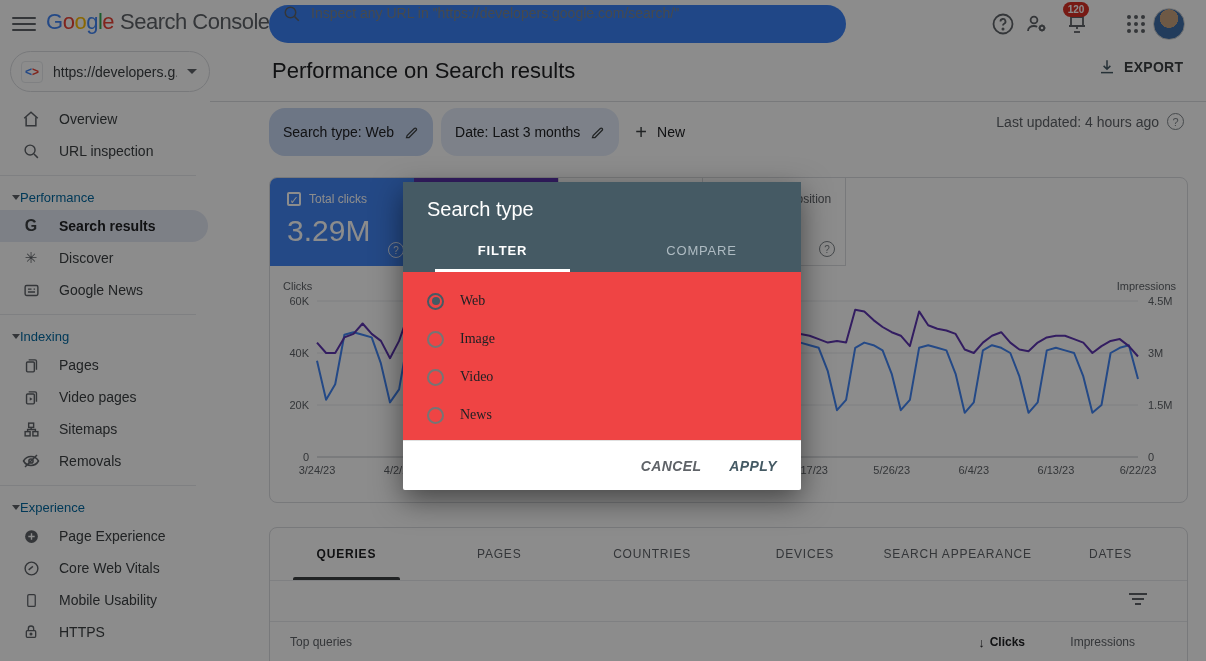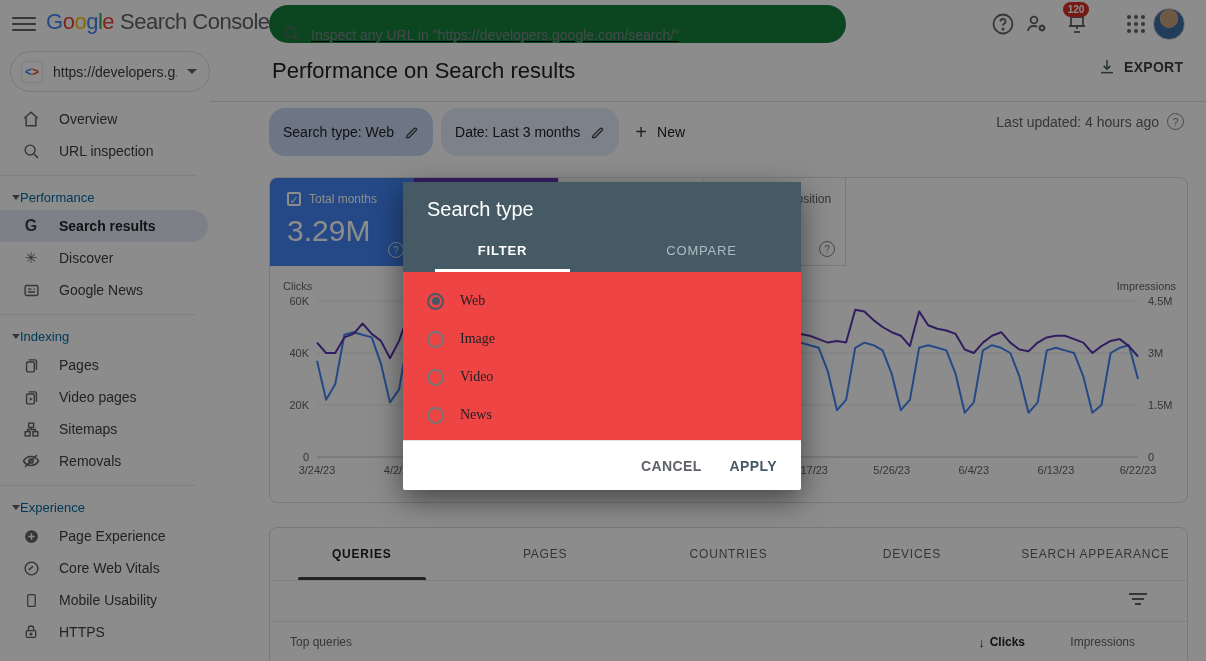--- a/index.html
+++ b/index.html
@@ -7,21 +7,21 @@
   body { font-family:"Liberation Sans", sans-serif; }
   .app { position:relative; width:1206px; height:661px; background:#fff; overflow:hidden; margin:0 auto; }
 
   
   .topbar { position:absolute; top:0; left:0; width:100%; height:48px; background:#fff; }
   .hamburger { position:absolute; left:12px; top:13px; width:24px; height:22px; display:flex; flex-direction:column; justify-content:center; gap:4px; cursor:pointer; }
   .hamburger span { display:block; height:2px; background:#5f6368; border-radius:1px; }
   .logo { position:absolute; left:46px; top:9px; font-size:22px; letter-spacing:-0.5px; white-space:nowrap; }
   .logo .product { color:#5f6368; margin-left:6px; }
   .g-0{color:#4285F4}.g-1{color:#EA4335}.g-2{color:#FBBC05}.g-3{color:#4285F4}.g-4{color:#34A853}.g-5{color:#EA4335}
-  .searchbox { position:absolute; left:269px; top:5px; width:577px; height:38px; background:#15803d; border-radius:19px; display:flex; align-items:flex-end; padding:0 14px; gap:10px;text-decoration:underline; }
+  .searchbox { position:absolute; left:269px; top:5px; width:577px; height:38px; background:#3b82f6; border-radius:19px; display:flex; align-items:flex-start; padding:0 14px; gap:10px; }
   .searchbox input { border:none; outline:none; background:transparent; flex:1; font-size:14px; color:#202124; font-family:"Liberation Sans",sans-serif; }
   .searchbox input::placeholder { color:#80868b; }
   .tb-icon { position:absolute; top:12px; width:24px; height:24px; color:#5f6368; }
   .badge { position:absolute; left:1063px; top:2px; min-width:26px; height:15px; background:#d93025; color:#fff; border-radius:8px; font-size:10px; font-weight:700; display:flex; align-items:center; justify-content:center; padding:0 4px; z-index:2; }
   .avatar { position:absolute; left:1153px; top:8px; width:32px; height:32px; border-radius:50%; background:radial-gradient(circle at 50% 32%, #c9a27e 0 36%, #3e6ea8 37% 100%); border:1px solid #d2d2d2; cursor:pointer; }
 
   
   .property { position:absolute; left:10px; top:51px; width:200px; height:41px; border:1px solid #dadce0; border-radius:21px; display:flex; align-items:center; padding:0 12px 0 10px; gap:10px; cursor:pointer; background:#fff; }
   .prop-ic { width:22px; height:22px; border:1px solid #e8eaed; border-radius:4px; display:flex; align-items:center; justify-content:center; font-weight:700; font-size:12px; }
   .prop-ic .lt{color:#4285F4}.prop-ic .gt{color:#EA4335}
@@ -98,21 +98,21 @@
   .modal-title { position:absolute; left:24px; top:16px; color:#fff; font-size:20px; }
   .modal-tabs { position:absolute; left:0; right:0; bottom:0; height:36px; display:flex;margin-top:11px; }
   .mtab { flex:1; text-align:center; font-size:13px; letter-spacing:0.8px; color:#aebbc2; line-height:30px; position:relative; cursor:pointer; }
   .mtab.active { color:#fff; font-weight:700; }
   .mtab.active::after { content:""; position:absolute; left:16%; right:16%; bottom:0; height:3px; background:#fff; }
   .modal-body { background:#ef4444; padding:10px 0 6px;font-family:Liberation Serif, serif; }
   .opt { height:38px; display:flex; align-items:center; gap:16px; padding-left:24px; font-size:14px; color:#202124; cursor:pointer; }
   .radio { width:17px; height:17px; border:2px solid #757575; border-radius:50%; position:relative; }
   .opt.selected .radio { border-color:#455a64; }
   .opt.selected .radio::after { content:""; position:absolute; left:2.5px; top:2.5px; width:8px; height:8px; border-radius:50%; background:#455a64; }
-  .modal-foot { background:#fff; border-top:1px solid #e0e0e0; height:50px; display:flex; align-items:center; justify-content:flex-end; gap:28px; padding-right:24px; border-radius:0 0 2px 2px; }
+  .modal-foot { background:#fff; border-top:1px solid #e0e0e0; height:50px; display:flex; align-items:center; justify-content:flex-end; gap:28px; padding-right:24px; border-radius:0 0 2px 2px;font-style:italic; }
   .btn-text { font-size:14px; font-weight:700; letter-spacing:0.4px; cursor:pointer; }
   .btn-cancel { color:#5f6368; }
   .btn-apply { color:#455a64; }
 </style>
 </head>
 <body>
 
 <div class="app">
 
   <div class="topbar">
@@ -334,21 +334,21 @@
   <div class="last-updated">
     <span>Last updated: 4 hours ago</span>
     <span class="qmark">?</span>
   </div>
 
   <div class="chart-card">
     <div class="cards-row">
       <div class="m-card c0">
         <div class="m-check">
             <span class="cbox">✓</span>
-            <span>Total months</span>
+            <span>Total clicks</span>
           </div>
         <div class="m-value">3.29M</div>
         <div class="m-help">?</div>
       </div>
       <div class="m-card c1">
         <div class="m-check">
             <span class="cbox">✓</span>
             <span>Total impressions</span>
           </div>
         <div class="m-value"></div>
@@ -400,20 +400,21 @@
       </svg>
   </div>
 
   <div class="table-card">
     <div class="tabs">
       <div class="tab active">QUERIES</div>
       <div class="tab">PAGES</div>
       <div class="tab">COUNTRIES</div>
       <div class="tab">DEVICES</div>
       <div class="tab">SEARCH APPEARANCE</div>
+      <div class="tab">DATES</div>
     </div>
     <div class="filter-row">
       <div class="filter-ic">
           <span class="f1"></span>
           <span class="f2"></span>
           <span class="f3"></span>
         </div>
     </div>
     <div class="thead">
       <span>Top queries</span>

